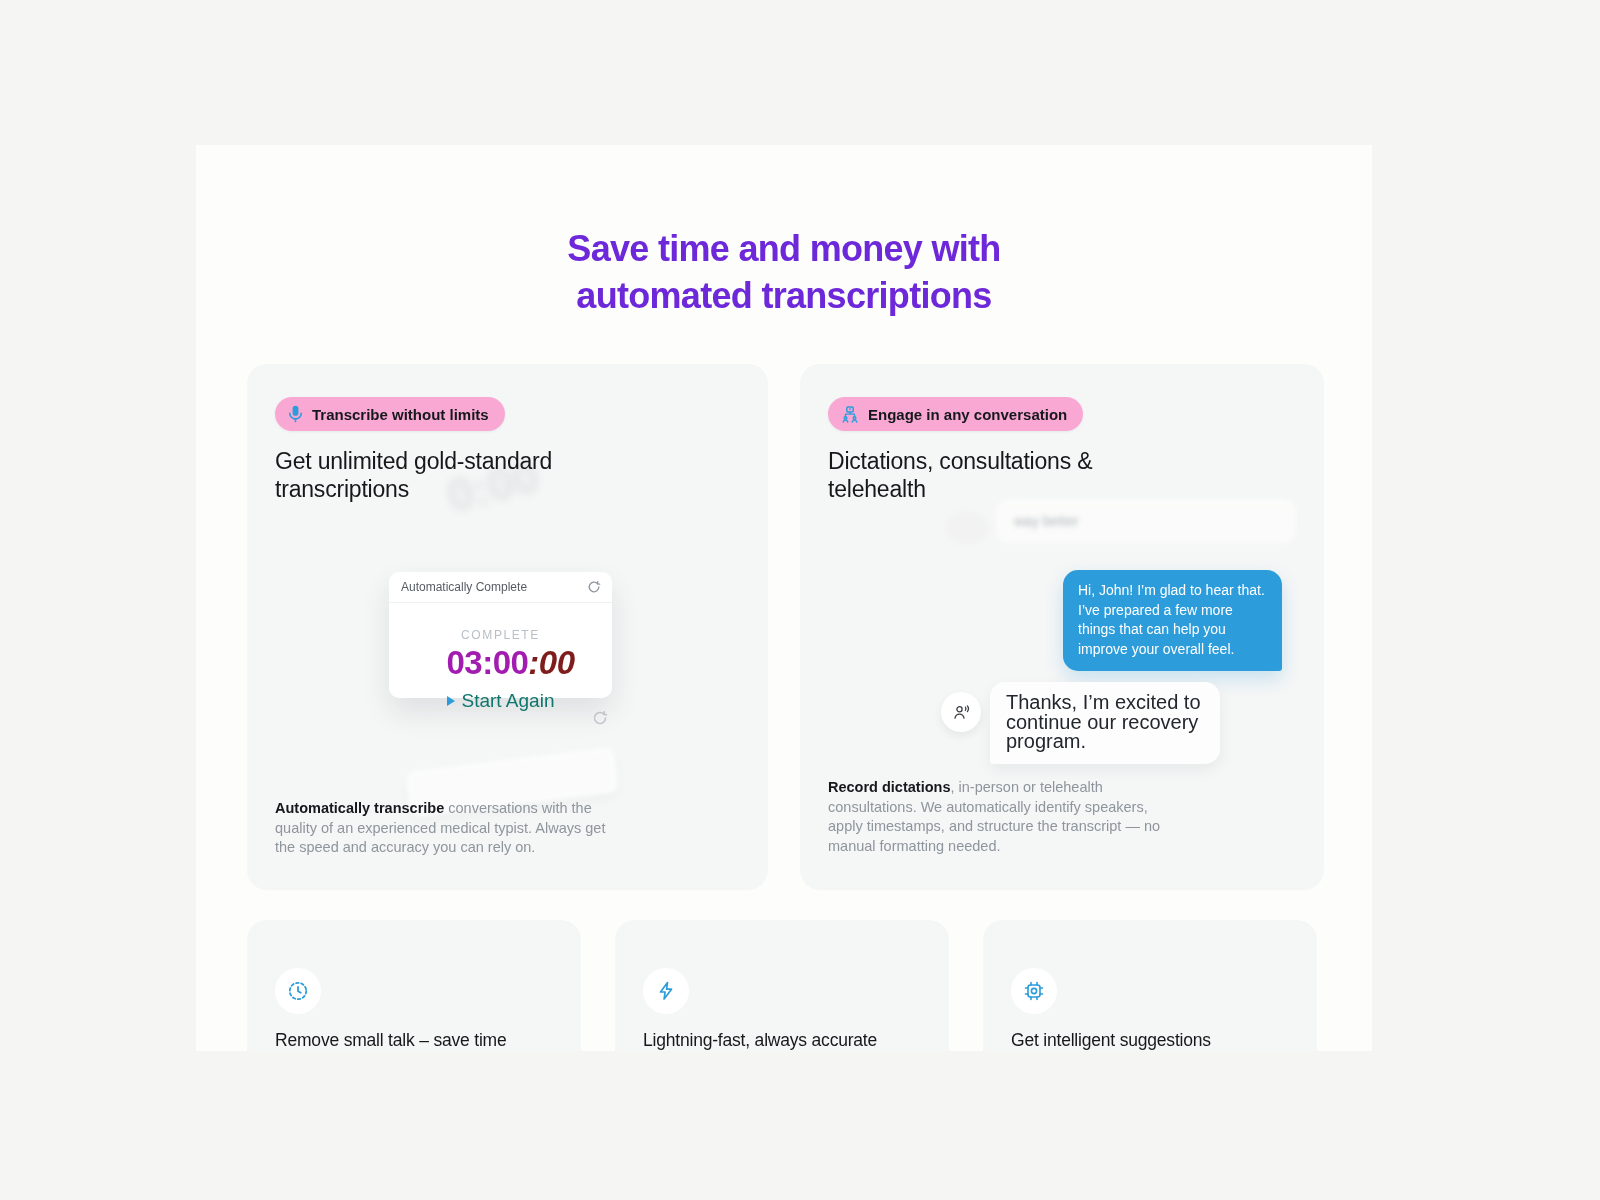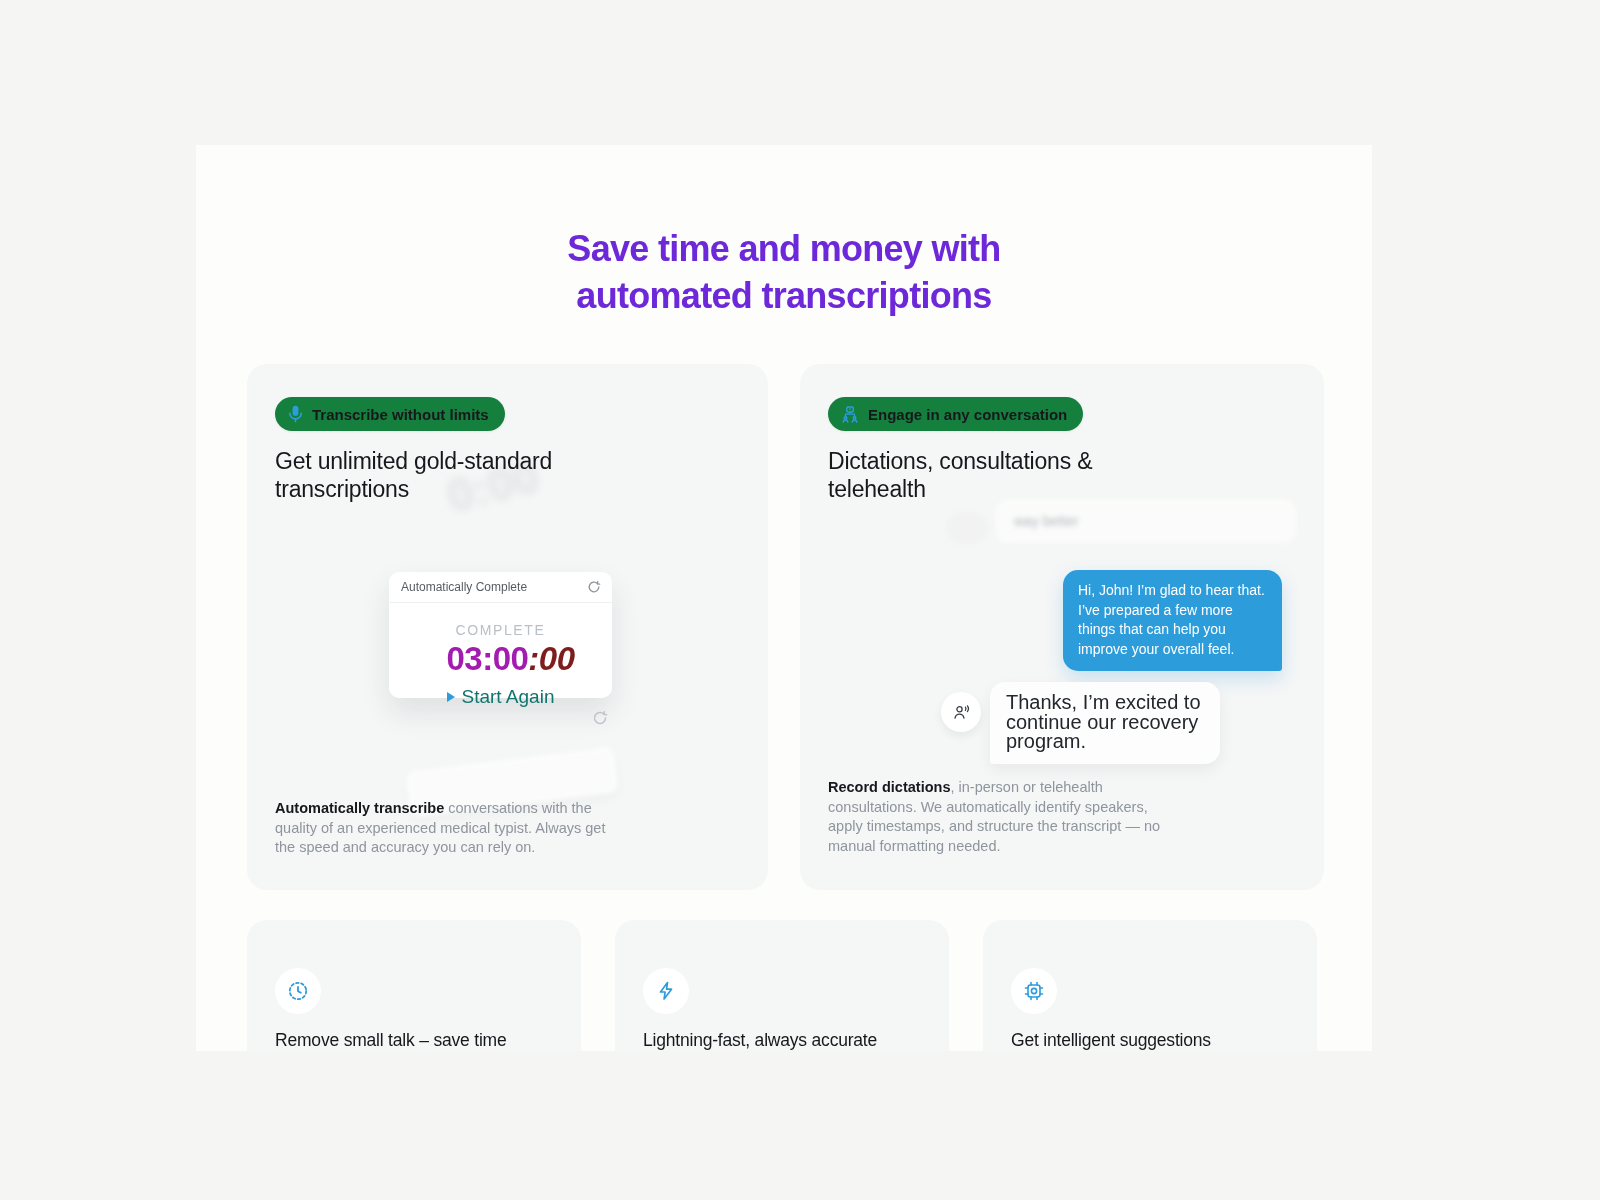--- a/index.html
+++ b/index.html
@@ -25,21 +25,21 @@
   .feature-card {
     position:absolute; top:219px; height:526px;
     background:#f5f6f6; border-radius:20px; overflow:hidden;
   }
   .feature-card.left  { left:51px;  width:521px; }
   .feature-card.right { left:604px; width:524px; }
 
   .badge {
     position:absolute; left:28px; top:33px; height:34px;
     display:inline-flex; align-items:center; gap:9px;
-    background:#15803d; border-radius:17px; padding:0 16px 0 13px;
+    background:#f9a8d4; border-radius:17px; padding:0 16px 0 13px;
     box-shadow:0 1px 3px rgba(20,30,40,.06);
     font-size:15px; font-weight:700; color:#16181c; white-space:nowrap;
   }
   .card-title {
     position:absolute; left:28px; top:83px; width:330px;
     font-size:23px; line-height:28px; font-weight:500; color:#16181c;
     letter-spacing:-0.2px;
   }
   .card-desc {
     position:absolute; left:28px; width:336px;
@@ -79,21 +79,21 @@
     background:#ffffff; border-radius:10px;
     box-shadow:0 14px 30px rgba(25,35,45,.10);
   }
   .timer-header {
     height:31px; display:flex; align-items:center; justify-content:space-between;
     padding:0 11px 0 12px; border-bottom:1px solid #eef0f1;
     font-size:12px; color:#565c64;
   }
   .timer-body { text-align:center; }
   .timer-status {
-    margin-top:19px; font-size:14px; letter-spacing:1.6px; color:#b9bfc6;
+    margin-top:25px; font-size:12px; letter-spacing:1.6px; color:#b9bfc6;
     font-weight:400;
   }
   .timer-time { margin-top:2px; font-size:33px; font-weight:700; letter-spacing:-0.5px; }
   .timer-time .main { color:#a21caf;margin-left:20px; }
   .timer-time .fade { color:#7f1d1d;font-style:italic; }
   .timer-action {
     margin-top:8px; display:inline-flex; align-items:center; gap:7px;
     font-size:19px; font-weight:500; color:#0f766e; cursor:pointer;
   }
   .play-tri {

